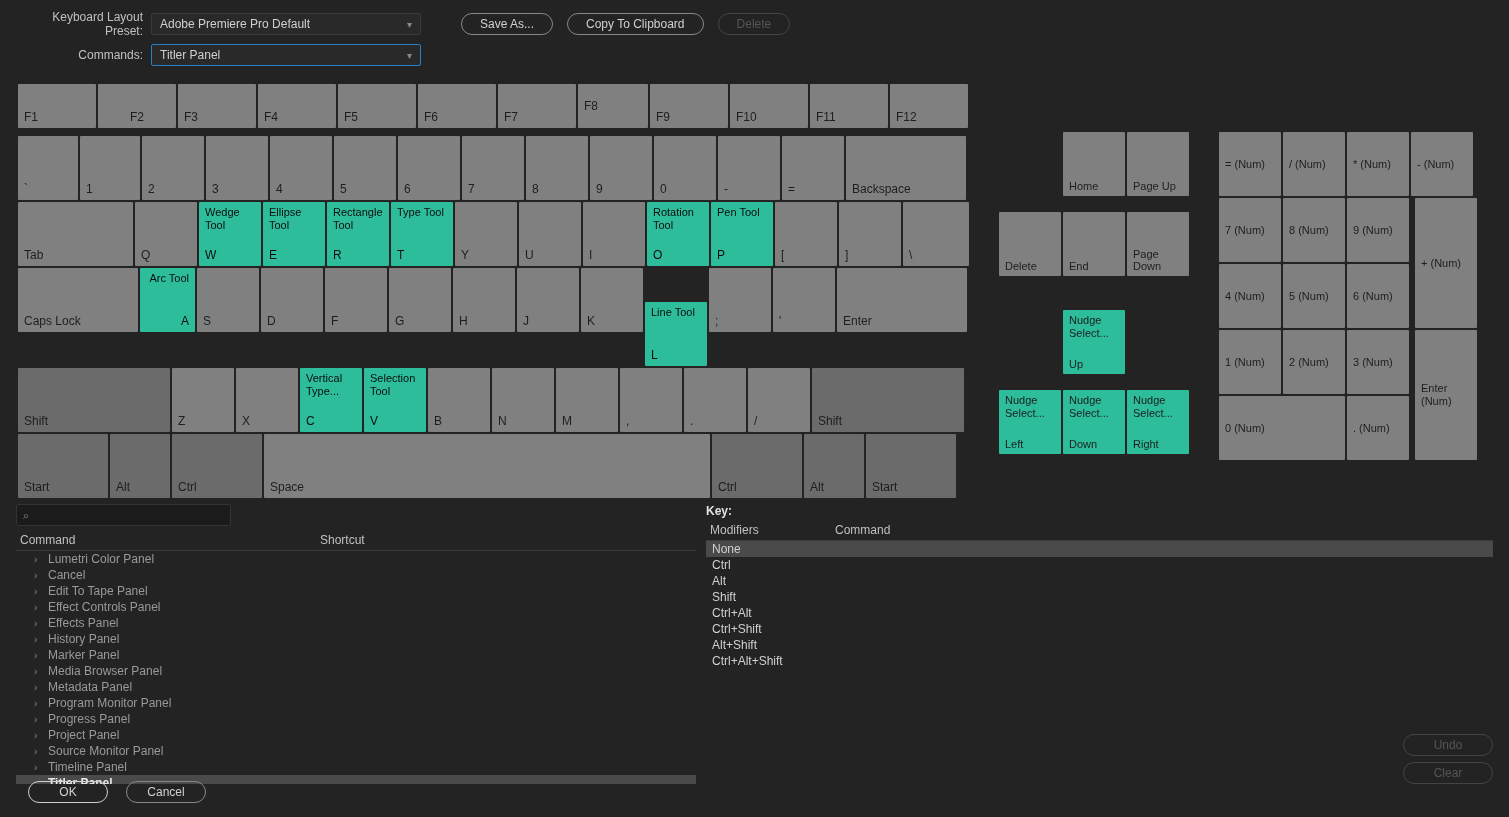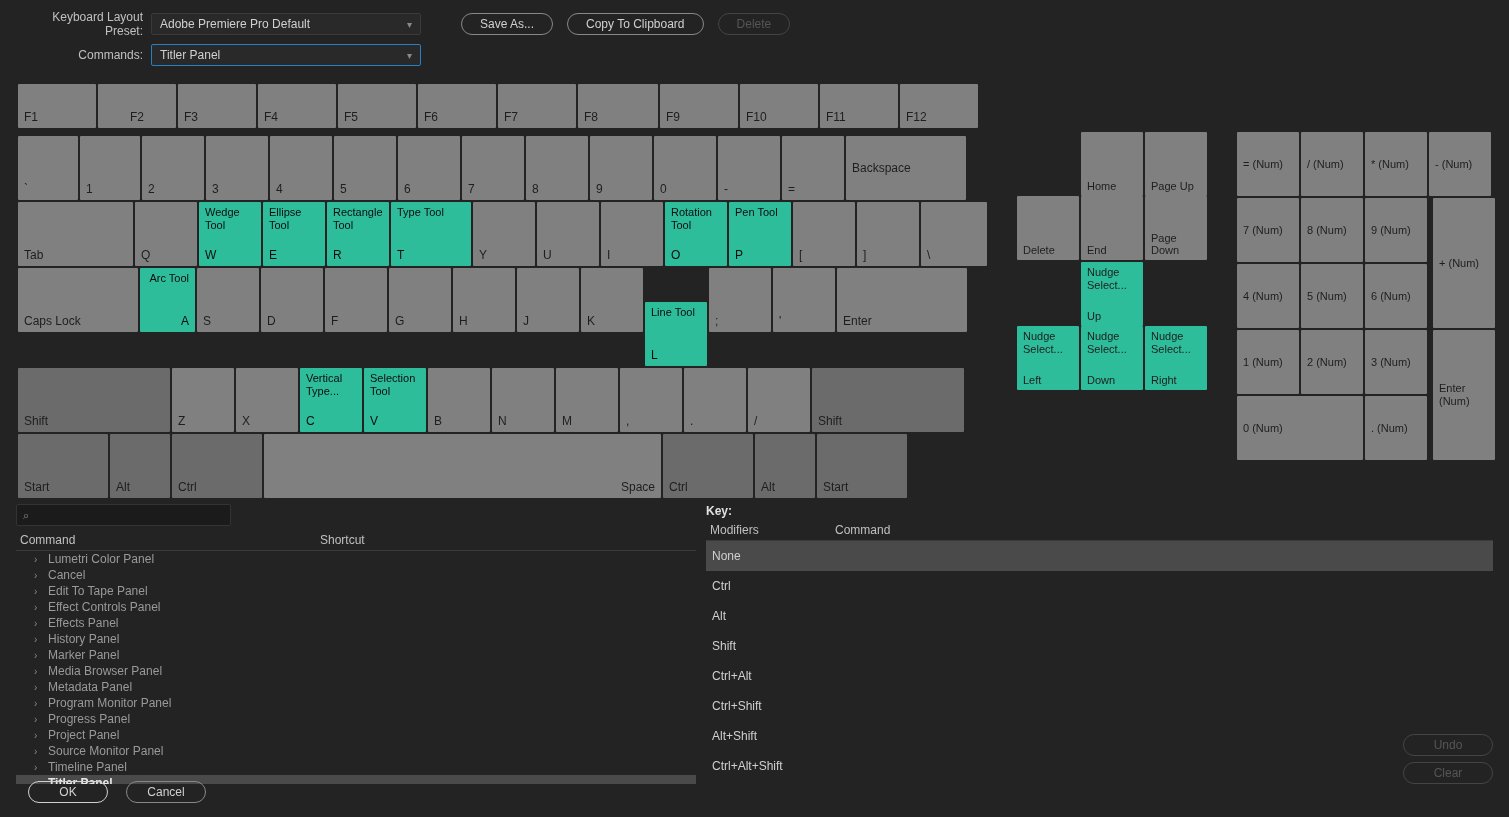--- a/index.html
+++ b/index.html
@@ -83,21 +83,21 @@
     justify-content: flex-end;
     position: relative;
     height: 64px;
     border-radius: 1px;
   }
   .key.mod { background: #6b6b6b; }
   .key.assigned { background: #2dbd9b; color:#0d0d0d; justify-content:space-between;}
   .key .cmd { font-size: 11px; color:#0d0d0d; line-height:1.15; }
   .key .kletter { font-size: 12px; }
   .frow .key { height: 44px; }
-  .nav-cluster { display:flex; flex-direction:column; gap:0;}
+  .nav-cluster { display:flex; flex-direction:column; gap:16px;}
   .nav-row { display:flex; gap:2px;}
   .numpad { display:flex; flex-direction:column; gap:2px;}
   .num-row { display:flex; gap:2px;}
   .numkey {
     background:#808080; color:#1e1e1e; font-size:11px;
     display:flex; align-items:center; padding-left:6px;
     height:64px; border-radius:1px;
   }
   .navkey {
     background:#808080; color:#1e1e1e; font-size:11px;
@@ -144,21 +144,21 @@
   .key-label { font-weight:bold; color:#e0e0e0; margin-bottom:2px;}
   .mod-head {
     display:flex; border-bottom:1px solid #3a3a3a;
     color:#c0c0c0; font-size:12px;
   }
   .mh-mod {width:125px; padding:3px 4px;}
   .mh-cmd {flex:1; padding:3px 4px;}
   .mod-list {flex:1; background:#232323;}
   .mod-item {
     display:flex; padding:1px 6px; color:#d0d0d0; font-size:12px;
-    height:30px; align-items:center;
+    height:16px; align-items:center;
   }
   .mod-item.selected { background:#4a4a4a; }
   .mod-item .mname {width:119px;}
   .side-btns {
     position:absolute; right:0; bottom:0; display:flex; flex-direction:column; gap:6px;
   }
   
   .bottom {
     position:absolute; bottom:0; left:0; right:0;
     padding:10px 18px 14px 18px;
@@ -209,21 +209,21 @@
         </div>
         <div class="key" style="width: 78px;">
           <div class="kletter">F5</div>
         </div>
         <div class="key" style="width: 78px;">
           <div class="kletter">F6</div>
         </div>
         <div class="key" style="width: 78px;">
           <div class="kletter">F7</div>
         </div>
-        <div class="key" style="width: 80px;">
+        <div class="key" style="width: 70px; justify-content: center;">
           <div class="kletter">F8</div>
         </div>
         <div class="key" style="width: 78px;">
           <div class="kletter">F9</div>
         </div>
         <div class="key" style="width: 78px;">
           <div class="kletter">F10</div>
         </div>
         <div class="key" style="width: 78px;">
           <div class="kletter">F11</div>
@@ -266,21 +266,21 @@
         </div>
         <div class="key" style="width: 62px;">
           <div class="kletter">0</div>
         </div>
         <div class="key" style="width: 62px;">
           <div class="kletter">-</div>
         </div>
         <div class="key" style="width: 62px;">
           <div class="kletter">=</div>
         </div>
-        <div class="key" style="width: 120px; justify-content: center;">
+        <div class="key" style="width: 120px;">
           <div class="kletter">Backspace</div>
         </div>
       </div>
     <div class="kb-row" id="row2">
         <div class="key" style="width: 115px;">
           <div class="kletter">Tab</div>
         </div>
         <div class="key" style="width: 62px;">
           <div class="kletter">Q</div>
         </div>
@@ -289,21 +289,21 @@
           <div class="kletter">W</div>
         </div>
         <div class="key assigned" style="width: 62px;">
           <div class="cmd">Ellipse Tool</div>
           <div class="kletter">E</div>
         </div>
         <div class="key assigned" style="width: 62px;">
           <div class="cmd">Rectangle Tool</div>
           <div class="kletter">R</div>
         </div>
-        <div class="key assigned" style="width: 80px;">
+        <div class="key assigned" style="width: 62px;">
           <div class="cmd">Type Tool</div>
           <div class="kletter">T</div>
         </div>
         <div class="key" style="width: 62px;">
           <div class="kletter">Y</div>
         </div>
         <div class="key" style="width: 62px;">
           <div class="kletter">U</div>
         </div>
         <div class="key" style="width: 62px;">
@@ -413,21 +413,21 @@
     <div class="kb-row" id="row5">
         <div class="key mod" style="width: 90px;">
           <div class="kletter">Start</div>
         </div>
         <div class="key mod" style="width: 60px;">
           <div class="kletter">Alt</div>
         </div>
         <div class="key mod" style="width: 90px;">
           <div class="kletter">Ctrl</div>
         </div>
-        <div class="key" style="width: 397px; align-items: flex-end;">
+        <div class="key" style="width: 446px;">
           <div class="kletter">Space</div>
         </div>
         <div class="key mod" style="width: 90px;">
           <div class="kletter">Ctrl</div>
         </div>
         <div class="key mod" style="width: 60px;">
           <div class="kletter">Alt</div>
         </div>
         <div class="key mod" style="width: 90px;">
           <div class="kletter">Start</div>

